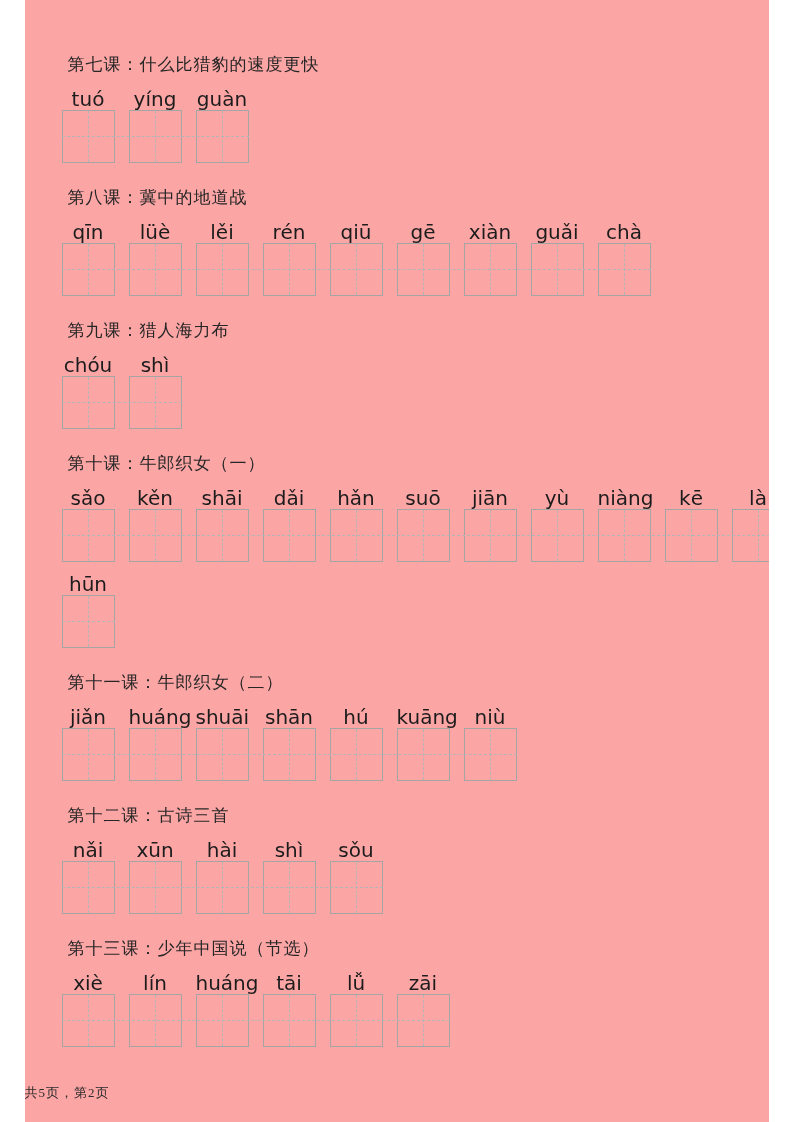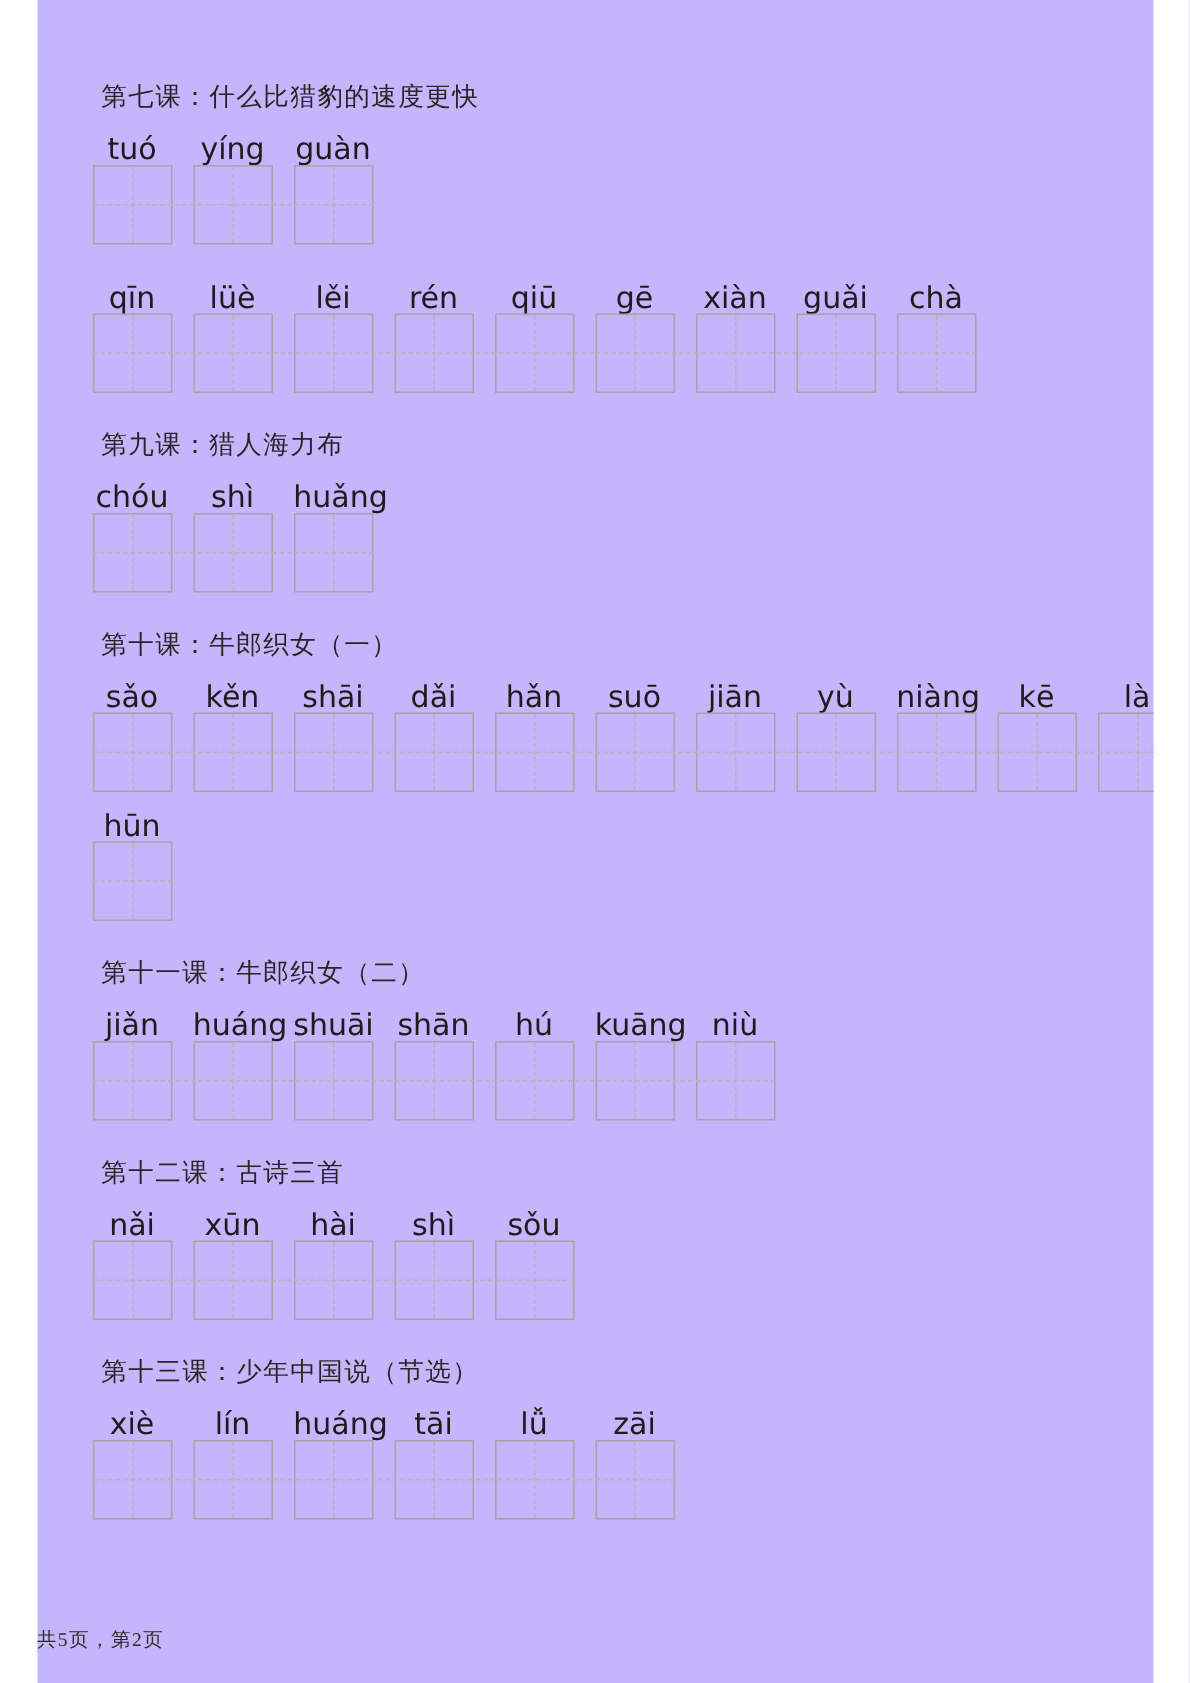--- a/index.html
+++ b/index.html
@@ -5,21 +5,21 @@
   html, body {
     margin: 0;
     padding: 0;
     background: #ffffff;
   }
   .page {
     position: relative;
     width: 744px;
     height: 1122px;
     margin: 0 auto;
-    background: #c4b5fd;
+    background: #fca5a5;
     box-sizing: border-box;
     padding: 54px 0 0 37px;
     overflow: hidden;
     font-family: "Liberation Serif", serif;
     color: #1f1f1f;
   }
   .section {
     margin: 0 0 24px 0;
   }
   .heading {
@@ -114,20 +114,21 @@
           </div>
           <div class="cell">
             <div class="pinyin">guàn</div>
             <div class="box"></div>
           </div>
         </div>
     </div>
   </section>
 
   <section class="section">
+    <h2 class="heading">第八课：冀中的地道战</h2>
     <div class="row-wrap">
       <div class="row">
           <div class="cell">
             <div class="pinyin">qīn</div>
             <div class="box"></div>
           </div>
           <div class="cell">
             <div class="pinyin">lüè</div>
             <div class="box"></div>
           </div>
@@ -166,24 +167,20 @@
   <section class="section">
     <h2 class="heading">第九课：猎人海力布</h2>
     <div class="row-wrap">
       <div class="row">
           <div class="cell">
             <div class="pinyin">chóu</div>
             <div class="box"></div>
           </div>
           <div class="cell">
             <div class="pinyin">shì</div>
-            <div class="box"></div>
-          </div>
-          <div class="cell">
-            <div class="pinyin">huǎng</div>
             <div class="box"></div>
           </div>
         </div>
     </div>
   </section>
 
   <section class="section">
     <h2 class="heading">第十课：牛郎织女（一）</h2>
     <div class="row-wrap">
       <div class="row">

